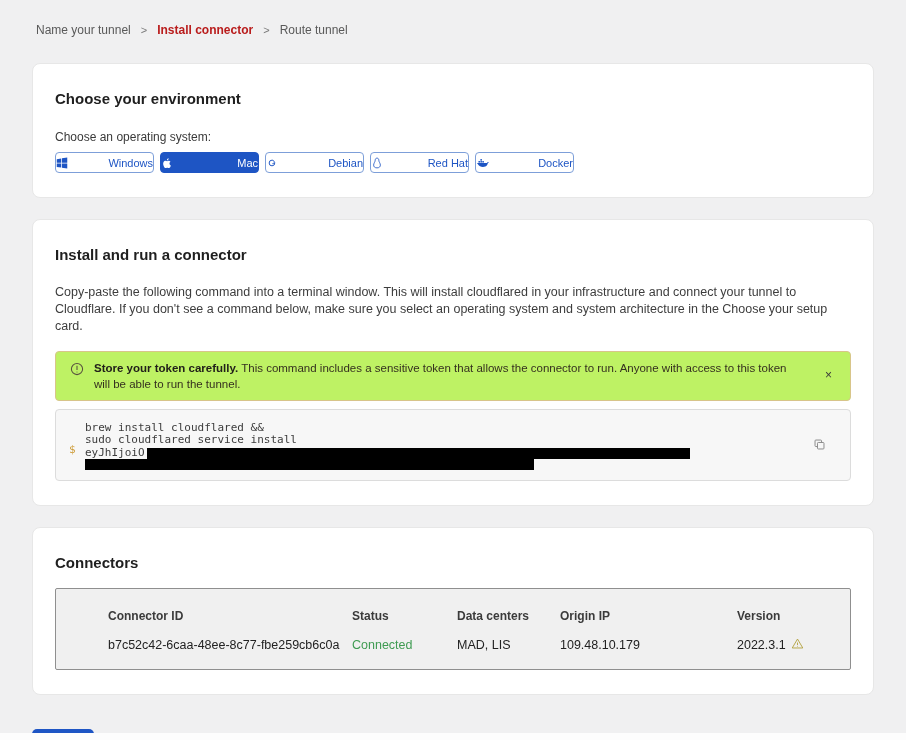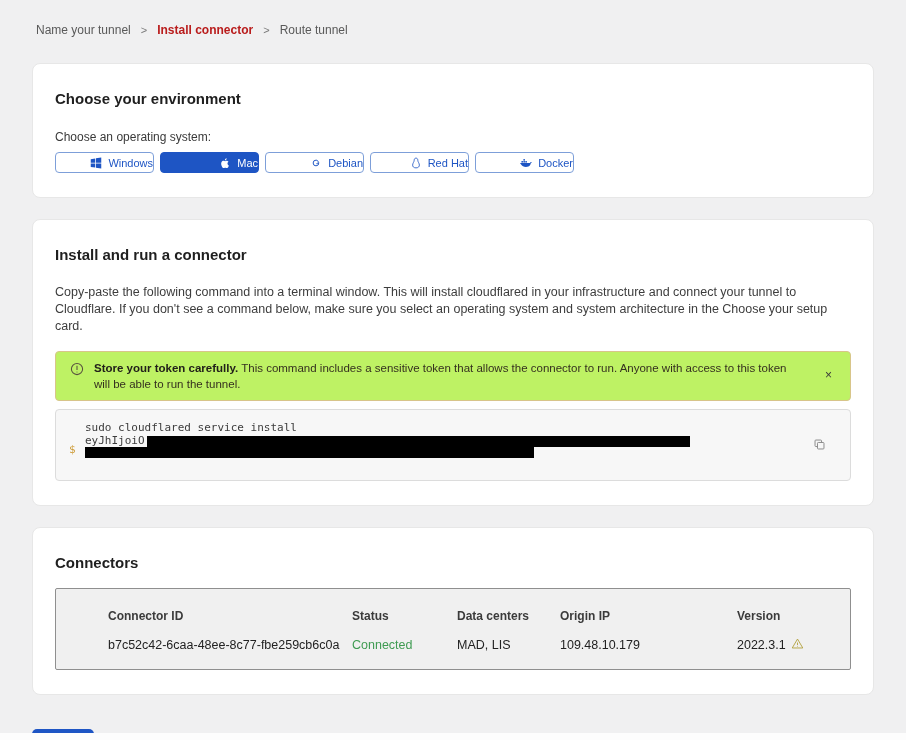--- a/index.html
+++ b/index.html
@@ -40,21 +40,21 @@
     color: #1f1f1f;
     font-weight: bold;
     line-height: 18px;
   }
 
   
   .os-label { font-size: 12px; color: #3a3a3a; margin-top: 22px; line-height: 14px; }
   .os-row { display: flex; gap: 6px; margin-top: 8px; }
   .os-btn {
     width: 99px; height: 21px;
-    display: flex; align-items: center; justify-content: flex-end; gap: 6px;
+    display: flex; align-items: center; justify-content: space-between; gap: 6px;
     background: #fff;
     border: 1px solid #7d9fd9;
     border-radius: 4px;
     color: #1e55c4;
     font-size: 11px;
     font-family: "Liberation Sans", sans-serif;
     cursor: pointer;
   }
   .os-btn.selected { background: #1e55c4; border-color: #1e55c4; color: #fff; }
   .os-icon { display: flex; align-items: center; }
@@ -237,20 +237,21 @@
       <div class="alert-text">
         <b>Store your token carefully.</b>
         <span>This command includes a sensitive token that allows the connector to run. Anyone with access to this token will be able to run the tunnel.</span>
       </div>
       <button class="alert-close">×</button>
     </div>
 
     <div class="codeblock">
       <span class="prompt">$</span>
       <div class="codelines">
+        <div class="codeline">brew install cloudflared &amp;&amp;</div>
         <div class="codeline gap">sudo cloudflared service install</div>
         <div class="token-line">
           <span>eyJhIjoiO</span>
           <span class="redact redact-1"></span>
         </div>
         <div class="redact redact-2"></div>
       </div>
       <button class="copy-btn">
         <svg viewBox="0 0 16 16" width="13" height="13" fill="none" stroke="#8a8a8a" stroke-width="1.2">
             <rect x="5.5" y="5.5" width="8" height="8" rx="1"></rect>

